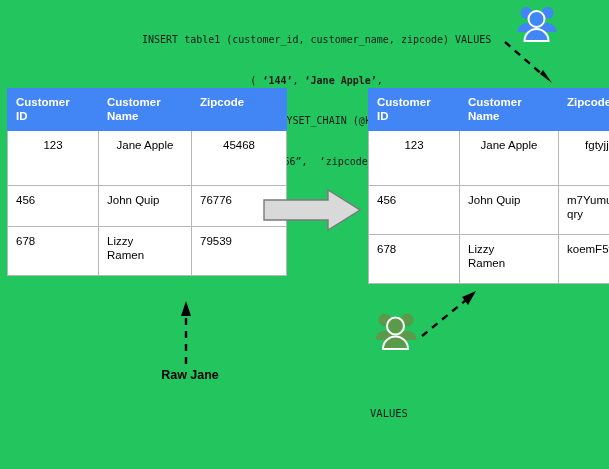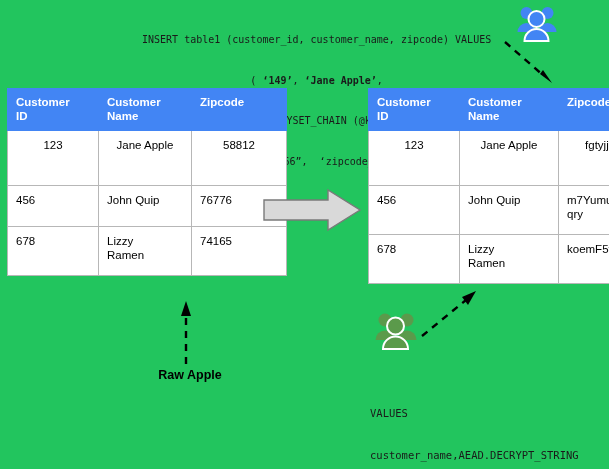--- a/index.html
+++ b/index.html
@@ -124,21 +124,21 @@
     color: #000000;
   }
 </style>
 </head>
 <body>
 
 <div id="canvas">
 
   <div class="sql-block" id="insert-statement">
     <span class="ln">INSERT table1 (customer_id, customer_name, zipcode) VALUES</span>
-    <span class="ln"><span>( </span><span class="bold">‘149’</span><span>, </span><span class="bold">‘Jane Apple’</span><span>,</span></span>
+    <span class="ln"><span>( </span><span class="bold">‘144’</span><span>, </span><span class="bold">‘Jane Apple’</span><span>,</span></span>
     <span class="ln">AEAD.ENCRYPT (KEYS.KEYSET_CHAIN (@kms_resource_name,</span>
     <span class="ln">@wrapped_keyset), “94566”,  ‘zipcode_ad’) as zipcode));</span>
   </div>
 
   <div class="people-icon" style="left:516px; top:2px;">
     <svg width="42" height="42" viewBox="0 0 42 42" xmlns="http://www.w3.org/2000/svg">
 
       <circle cx="10.5" cy="11" r="6" fill="#4285f4"></circle>
       <path d="M1.5 30 a9 9 0 0 1 18 0 z" fill="#4285f4"></path>
 
@@ -160,31 +160,31 @@
       <tr>
         <th class="c-id"><span>Customer</span><br><span>ID</span></th>
         <th class="c-name"><span>Customer</span><br><span>Name</span></th>
         <th class="c-zip"><span>Zipcode</span></th>
       </tr>
     </thead>
     <tbody>
       <tr class="row-tall">
         <td>123</td>
         <td>Jane Apple</td>
-        <td>58812</td>
+        <td>45468</td>
       </tr>
       <tr class="row-mid">
         <td>456</td>
         <td>John Quip</td>
         <td>76776</td>
       </tr>
       <tr class="row-low">
         <td>678</td>
         <td><span>Lizzy</span><br><span>Ramen</span></td>
-        <td>74165</td>
+        <td>79539</td>
       </tr>
     </tbody>
   </table>
 
 
   <svg id="encryption-arrow" viewBox="0 0 100 44" xmlns="http://www.w3.org/2000/svg">
     <polygon points="2,12 66,12 66,2 98,22 66,42 66,32 2,32" fill="#d9d9d9" stroke="#7a7a7a" stroke-width="1.4" stroke-linejoin="miter"></polygon>
   </svg>
 
   <table class="data-table" id="right-table">
@@ -212,40 +212,39 @@
         <td>koemF5ter=</td>
       </tr>
     </tbody>
   </table>
 
   <svg class="dashed-arrow" style="left:175px; top:300px;" width="22" height="66" xmlns="http://www.w3.org/2000/svg">
     <line x1="11" y1="64" x2="11" y2="14" stroke="#000000" stroke-width="2.4" stroke-dasharray="7,6"></line>
     <polygon points="11,1 6,16 16,16" fill="#000000"></polygon>
   </svg>
 
-  <div id="raw-data-label">Raw Apple</div>
+  <div id="raw-data-label">Raw Jane</div>
 
   <div class="people-icon" style="left:374px; top:308px;">
     <svg width="44" height="44" viewBox="0 0 44 44" xmlns="http://www.w3.org/2000/svg">
       <circle cx="11" cy="12" r="6.5" fill="#5b9a4b"></circle>
       <path d="M1.5 32 a9.5 9.5 0 0 1 19 0 z" fill="#5b9a4b"></path>
       <circle cx="33" cy="12" r="6.5" fill="#5b9a4b"></circle>
       <path d="M23.5 32 a9.5 9.5 0 0 1 19 0 z" fill="#5b9a4b"></path>
       <circle cx="21.5" cy="18" r="8.5" fill="#5b9a4b" stroke="#ffffff" stroke-width="2"></circle>
       <path d="M9 41 a12.5 12.5 0 0 1 25 0 z" fill="#5b9a4b" stroke="#ffffff" stroke-width="2"></path>
     </svg>
   </div>
 
   <svg class="dashed-arrow" style="left:416px; top:288px;" width="66" height="54" xmlns="http://www.w3.org/2000/svg">
     <line x1="6" y1="48" x2="50" y2="12" stroke="#000000" stroke-width="2.4" stroke-dasharray="7,6"></line>
     <polygon points="60,3 46,9 52,17" fill="#000000"></polygon>
   </svg>
 
   <div class="sql-block" id="select-statement">
     <span class="ln">VALUES</span>
-    <span class="ln">customer_name,AEAD.DECRYPT_STRING</span>
     
     
     
     
   </div>
 
 </div>
 
 </body></html>

